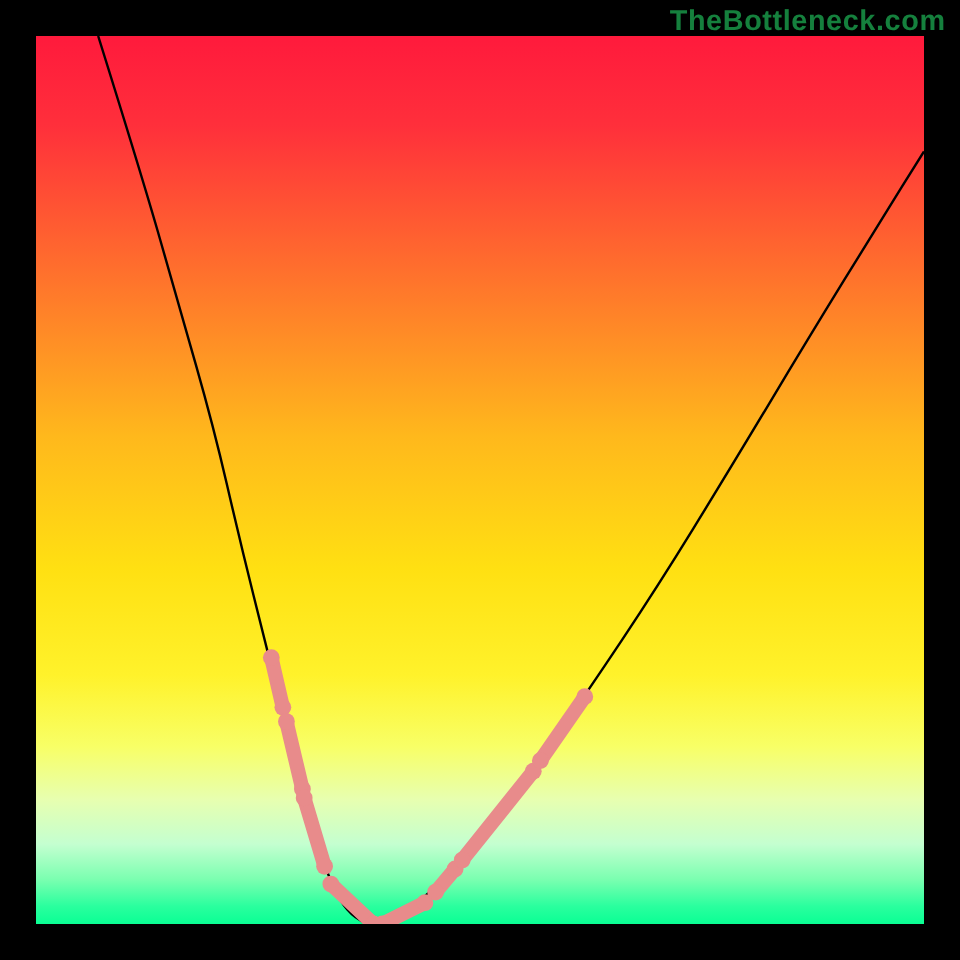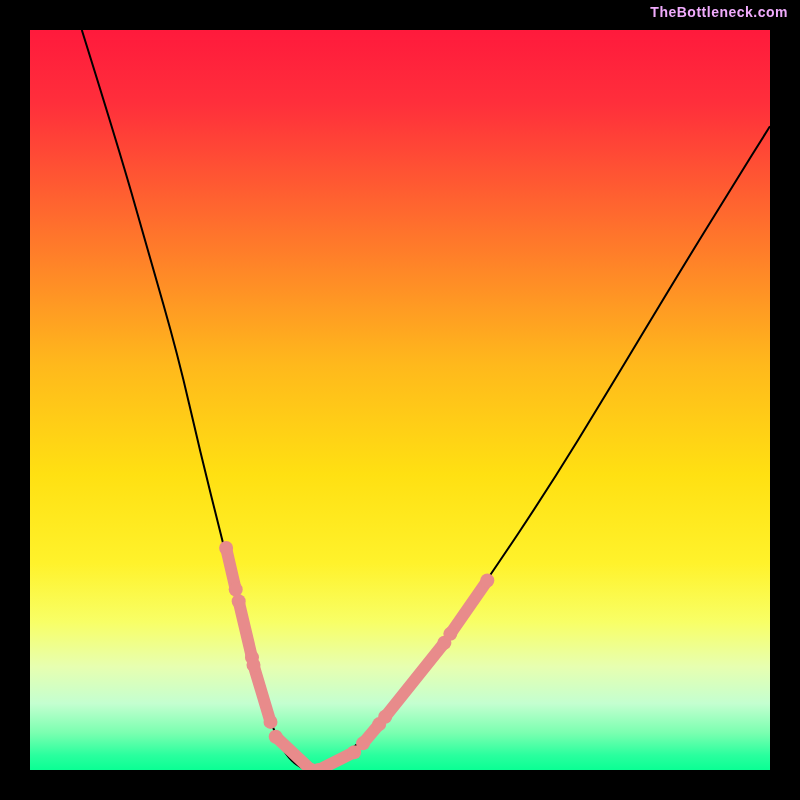--- a/index.html
+++ b/index.html
@@ -13,22 +13,22 @@
   .frame {
     width: 800px;
     height: 800px;
     background: #000;
     position: relative;
   }
   .watermark {
     position: absolute;
     top: 4px;
     right: 12px;
-    color: #f0abfc;
-    font-size: 14px;
+    color: #15803d;
+    font-size: 24px;
     font-weight: bold;
     letter-spacing: 0.5px;
     z-index: 10;
   }
   .plot-area {
     position: absolute;
     left: 30px;
     top: 30px;
     width: 740px;
     height: 740px;

